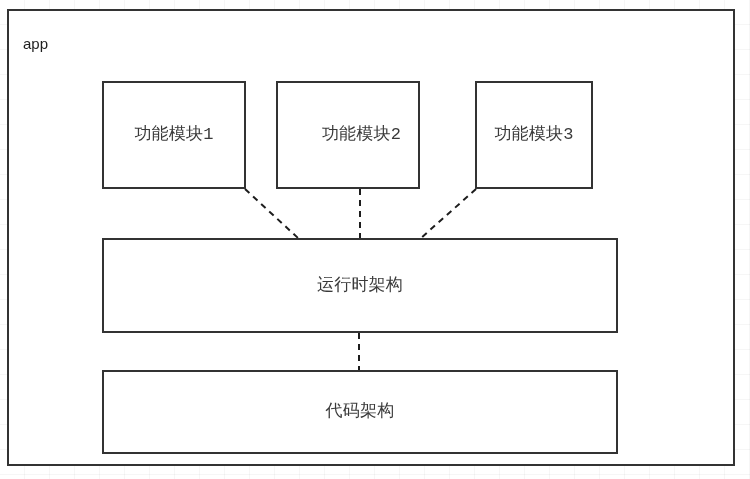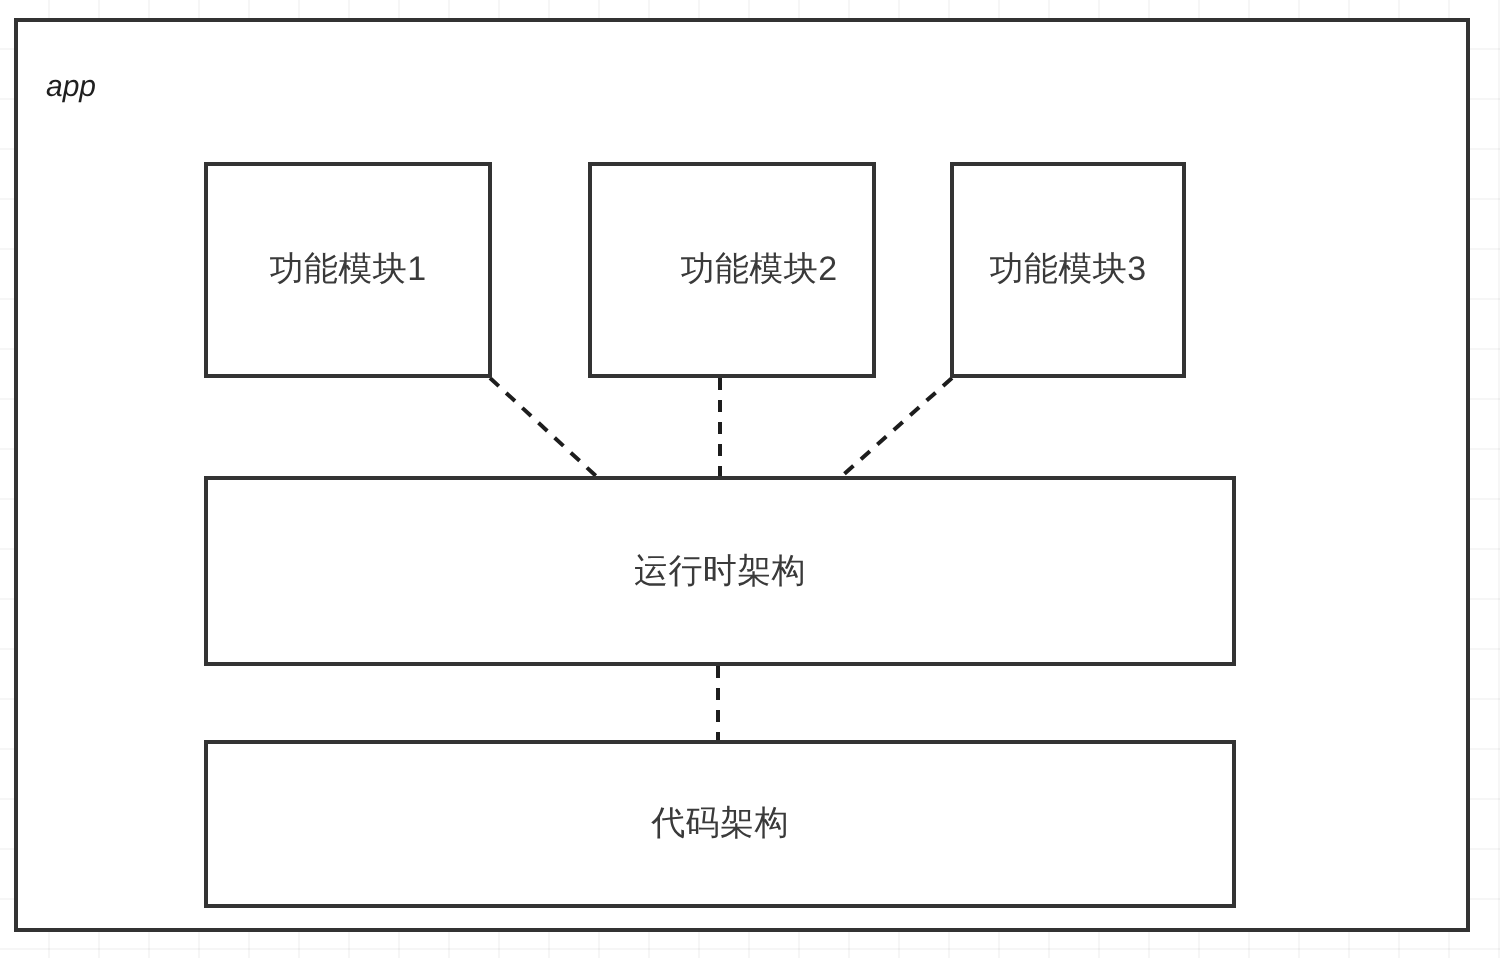--- a/index.html
+++ b/index.html
@@ -34,46 +34,45 @@
   }
   .app-label {
     position: absolute;
     left: 14px;
     top: 24px;
     font-family: "Liberation Sans", sans-serif;
     font-size: 15px;
     line-height: 17px;
     color: #1f1f1f;
     white-space: nowrap;
-    font-style: italic;
   }
 
   
   .node {
     position: absolute;
     border: 2px solid #333333;
     background: #ffffff;
     box-sizing: border-box;
     display: flex;
     align-items: center;
     justify-content: center;
   }
   .node-label {
-    font-family: Liberation Sans, sans-serif;
+    font-family: Liberation Mono, monospace;
     font-size: 17px;
     line-height: 20px;
     color: #3a3a3a;
     letter-spacing: 0.2px;
     white-space: nowrap;
     user-select: none;
   }
 
   
   #node-module-1 { left: 102px; top: 81px;  width: 144px; height: 108px; }
-  #node-module-2 { left: 294px; top: 81px;  width: 144px; height: 108px; padding-left: 27px; }
+  #node-module-2 { left: 276px; top: 81px;  width: 144px; height: 108px; padding-left: 27px; }
   #node-module-3 { left: 475px; top: 81px;  width: 118px; height: 108px; }
 
   
   #node-runtime  { left: 102px; top: 238px; width: 516px; height: 95px; }
   #node-code     { left: 102px; top: 370px; width: 516px; height: 84px; }
 
   
   #connectors {
     position: absolute;
     left: 0;

